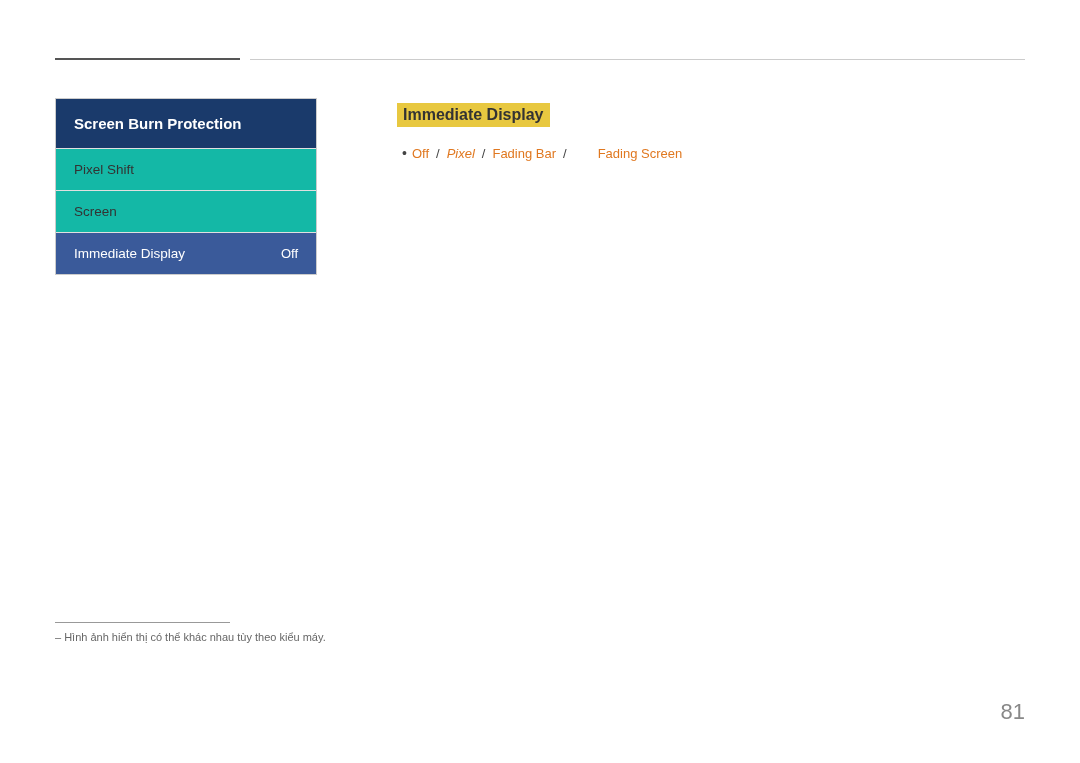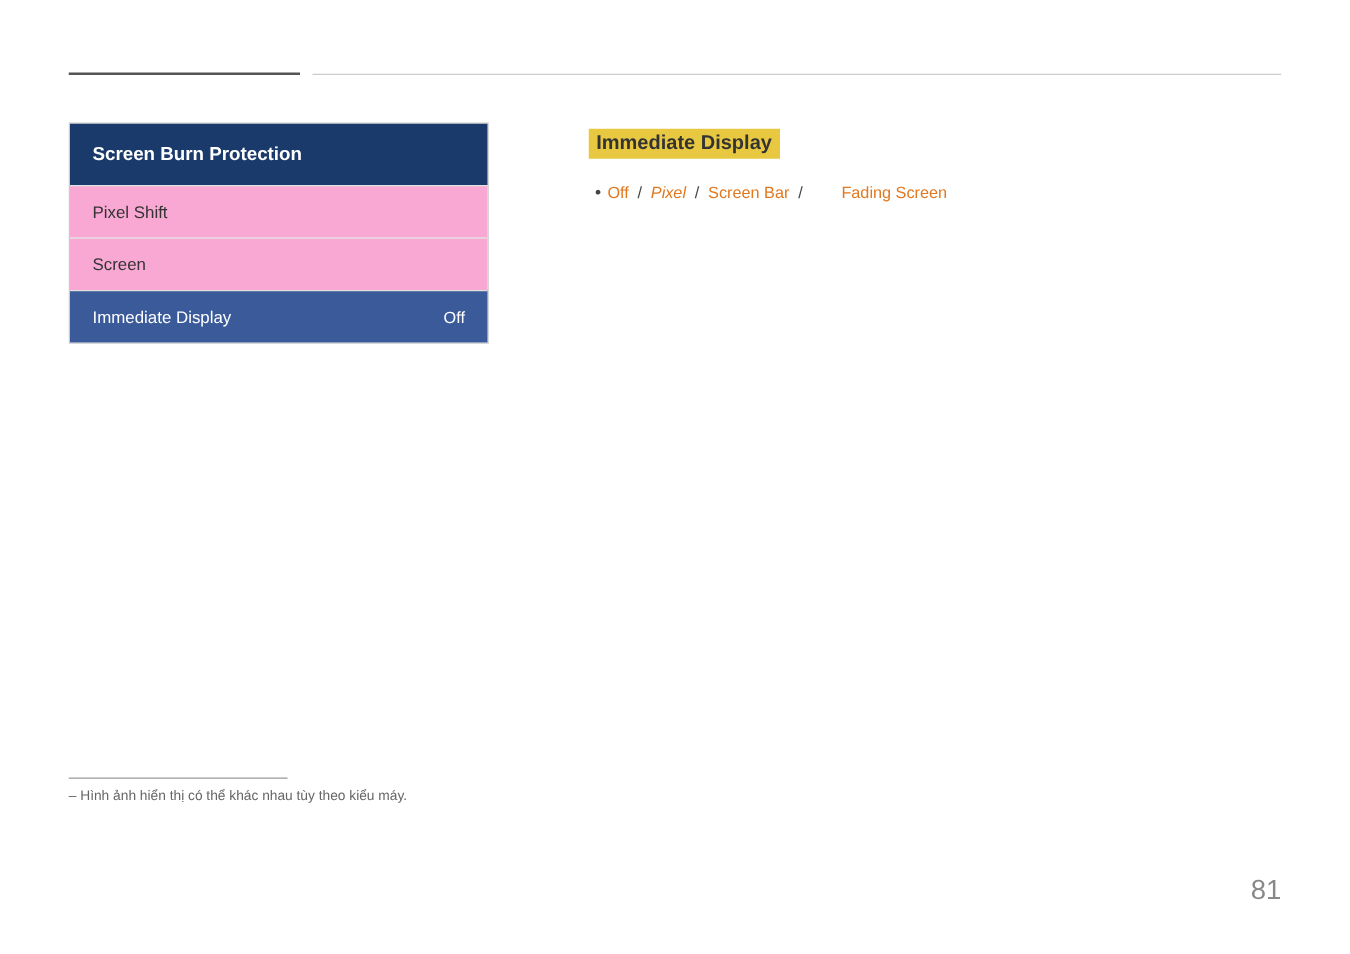--- a/index.html
+++ b/index.html
@@ -51,38 +51,38 @@
 
     
     .main-content {
       display: flex;
       margin-top: 30px;
       gap: 80px;
     }
 
     
     .menu-panel {
-      width: 336px;
+      width: 262px;
       flex-shrink: 0;
       border: 1px solid #cccccc;
     }
 
     .menu-header {
       background-color: #1a3a6b;
       color: #ffffff;
       padding: 16px 18px;
       font-size: 15px;
       font-weight: bold;
     }
 
     .menu-item {
       padding: 13px 18px;
       font-size: 13.5px;
       color: #333333;
-      background: #f9a8d4;
+      background: #14b8a6;
       border-top: 1px solid #e0e0e0;
       cursor: pointer;
     }
 
     .menu-item-active {
       background: #3a5a9a;
       color: #ffffff;
       display: flex;
       justify-content: space-between;
       align-items: center;
@@ -227,21 +227,21 @@
 
       <div class="section-title">Immediate Display</div>
 
 
       <ul class="options-list">
         <li>
           <span class="option-off">Off</span>
           <span class="option-separator">/</span>
           <span class="option-pixel">Pixel</span>
           <span class="option-separator">/</span>
-          <span class="option-rolling">Screen Bar</span>
+          <span class="option-rolling">Fading Bar</span>
           <span class="option-separator">/</span>
           <span class="option-fading">Fading Screen</span>
         </li>
       </ul>
 
     </div>
 
   </div>
 
   <div class="footer-note">

